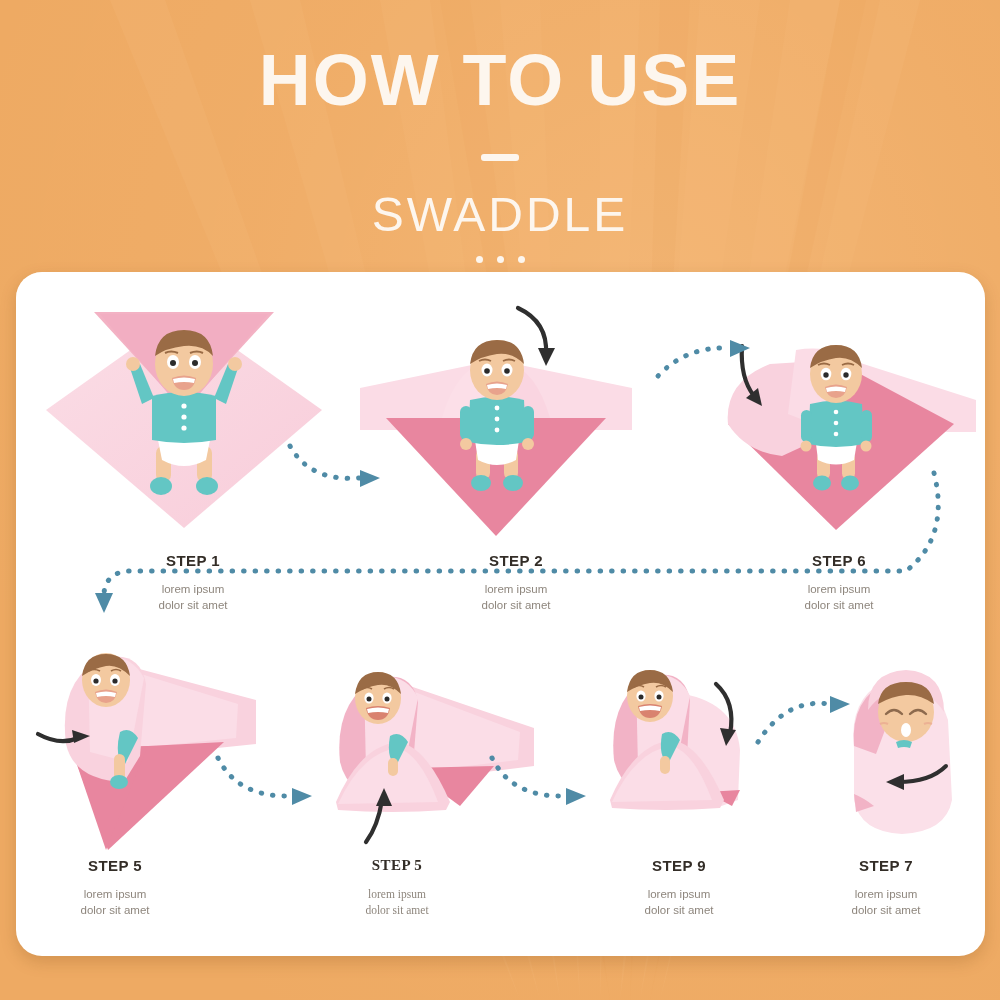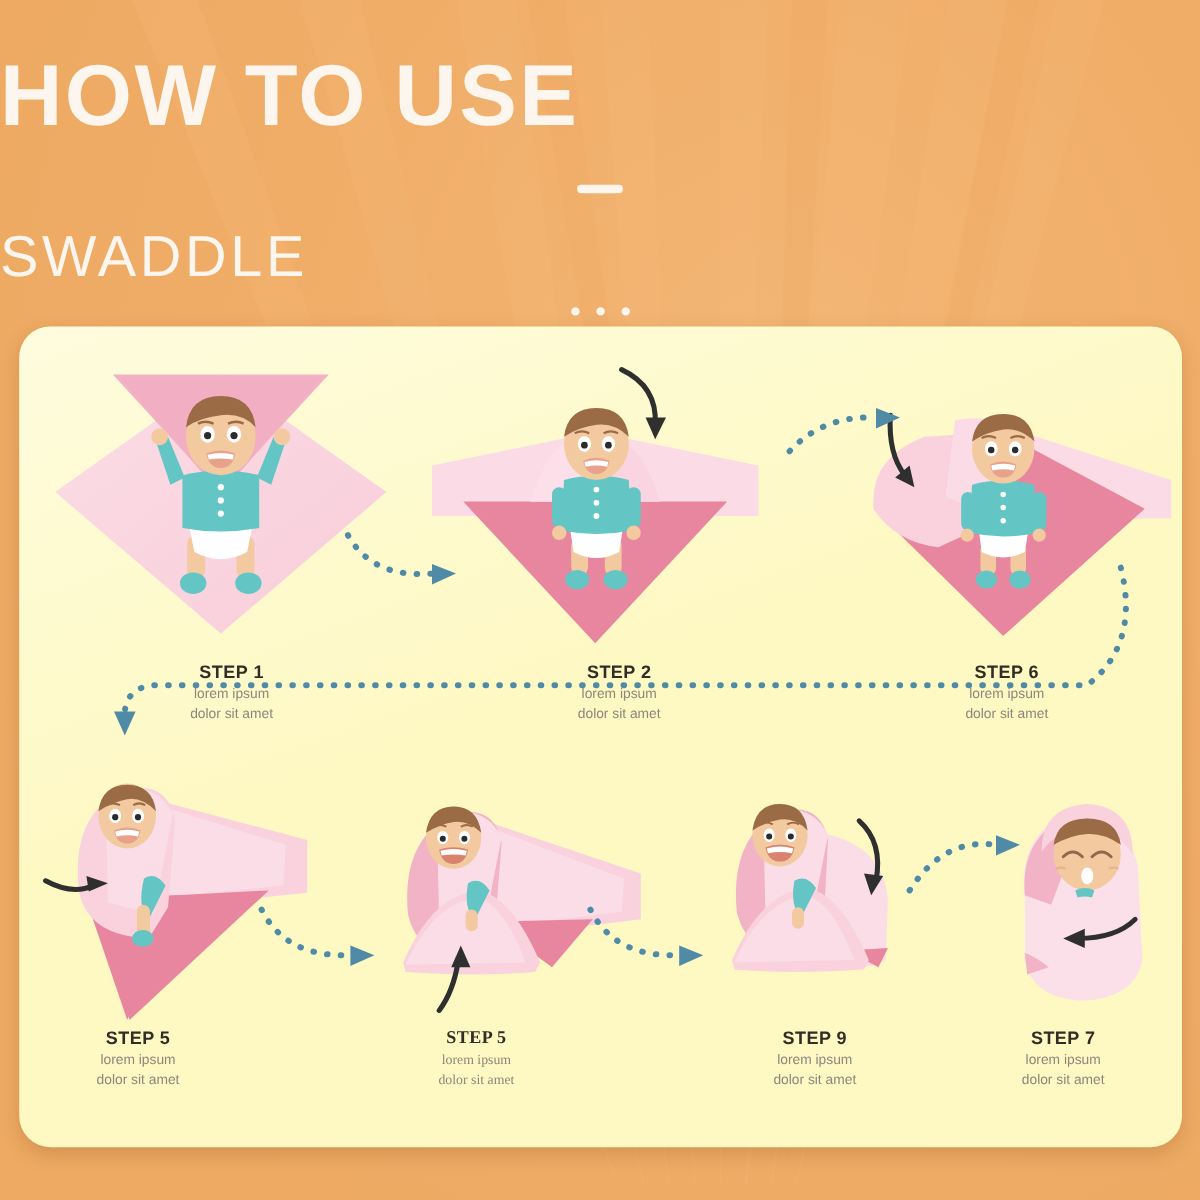--- a/index.html
+++ b/index.html
@@ -12,51 +12,51 @@
 
   
   .bg{position:absolute;inset:0;background:#eeaa63;}
   .bg-glow{
     position:absolute;left:-10%;top:-30%;width:120%;height:150%;
     background:radial-gradient(ellipse at 62% 42%, rgba(255,210,160,.30) 0%, rgba(255,200,145,.10) 38%, rgba(0,0,0,0) 66%);
   }
   .bg-rays{position:absolute;inset:0;opacity:.55;}
 
   
-  .header{position:absolute;left:0;right:0;top:0;height:262px;text-align:left;}
+  .header{position:absolute;left:0;right:0;top:0;height:262px;text-align:center;}
   .title{
     margin:0;padding-top:44px;
     font-size:72px;font-weight:bold;letter-spacing:2px;color:#fdf6ee;
     line-height:1;
   }
   .divider{
     width:38px;height:7px;border-radius:3px;background:#fdf6ee;
     margin:38px auto 0;
   }
   .subtitle{
     margin:26px 0 0;font-size:48px;letter-spacing:3px;color:#fdf6ee;font-weight:400;
   }
   .dots{margin-top:14px;display:flex;justify-content:center;gap:14px;}
   .dots i{width:7px;height:7px;border-radius:50%;background:#fdf6ee;display:block;}
 
   
   .card{
     position:absolute;left:16px;top:272px;width:969px;height:684px;
-    background:#fef9c3;border-radius:26px;
+    background:#ffffff;border-radius:26px;
     box-shadow:0 6px 16px rgba(120,70,20,.22);
     overflow:hidden;
   }
   .card-sheen{position:absolute;inset:0;
     background:linear-gradient(160deg, rgba(255,255,255,.45) 0%, rgba(255,255,255,0) 45%);
     pointer-events:none;}
 
   
   .step-label{position:absolute;text-align:center;width:170px;}
   .step-label .t{font-size:15px;font-weight:bold;color:#332d27;letter-spacing:.4px;}
-  .step-label .d{font-size:11.5px;color:#8e867d;line-height:1.35;margin-top:3px;}
+  .step-label .d{font-size:11.5px;color:#8e867d;line-height:1.35;margin-top:13px;}
 
   .scene{position:absolute;}
   .scene svg{display:block;overflow:visible;}
 
   .conn{position:absolute;}
   .conn svg{display:block;overflow:visible;}
 </style>
 </head>
 <body>
 

